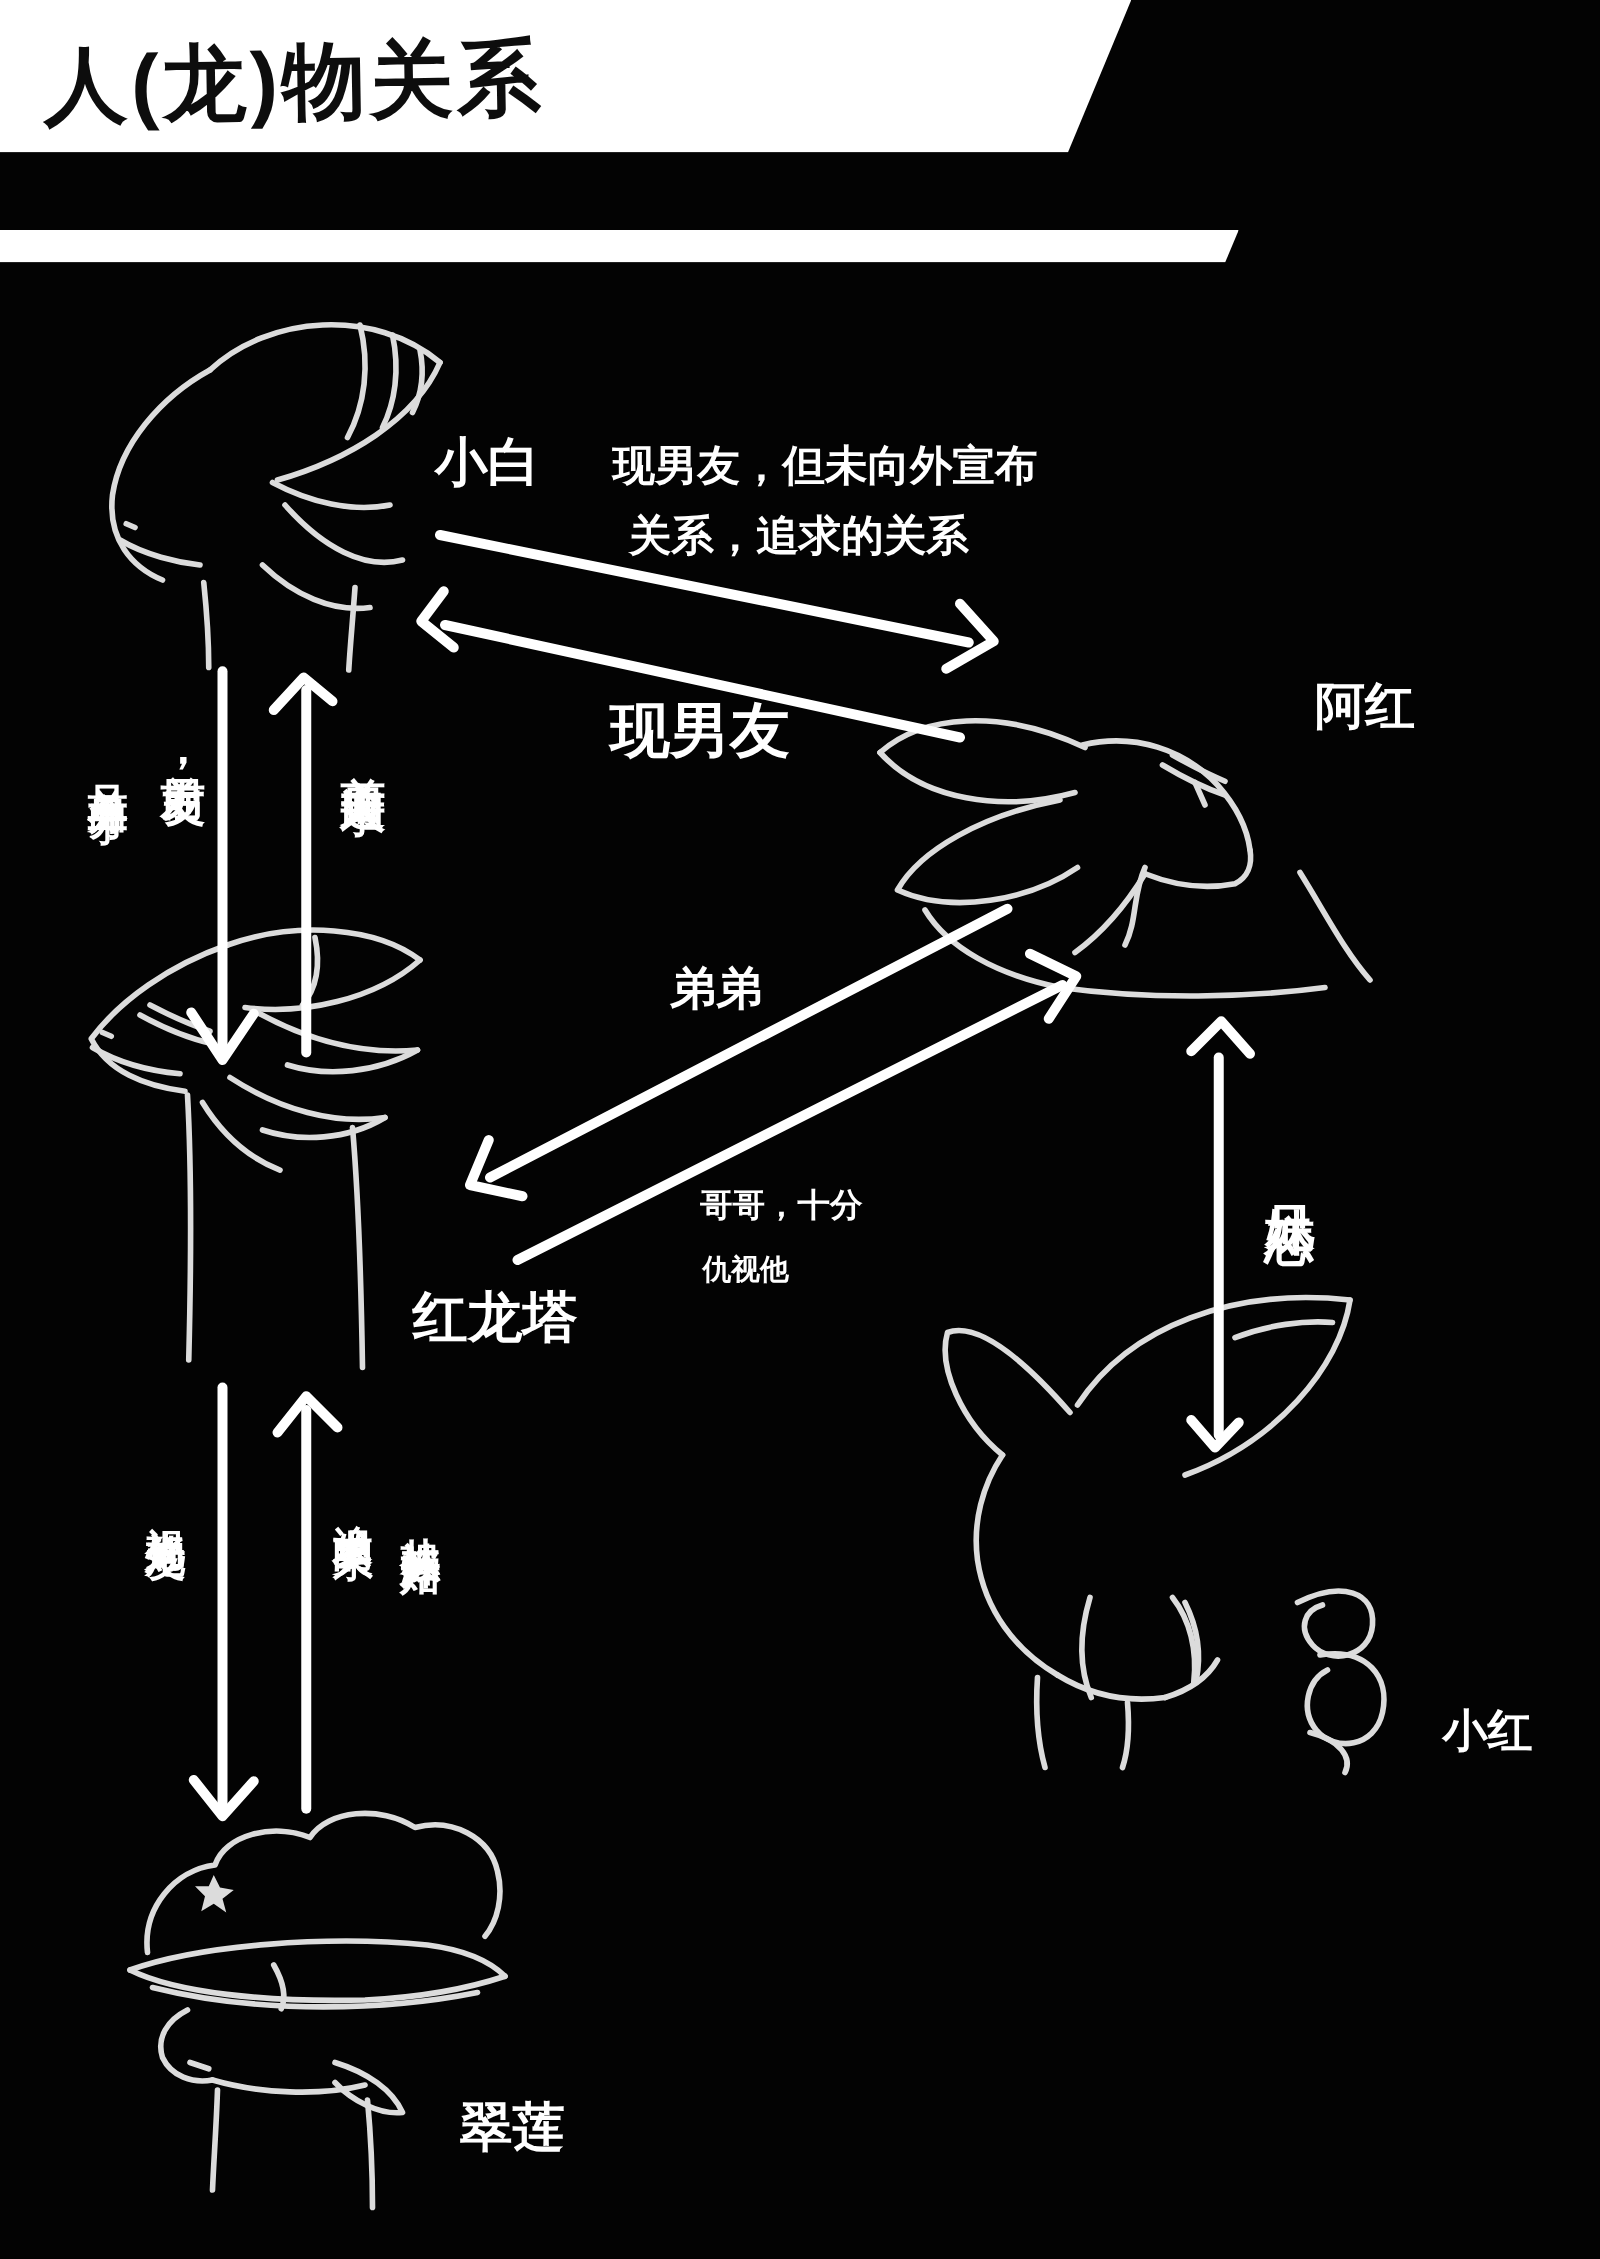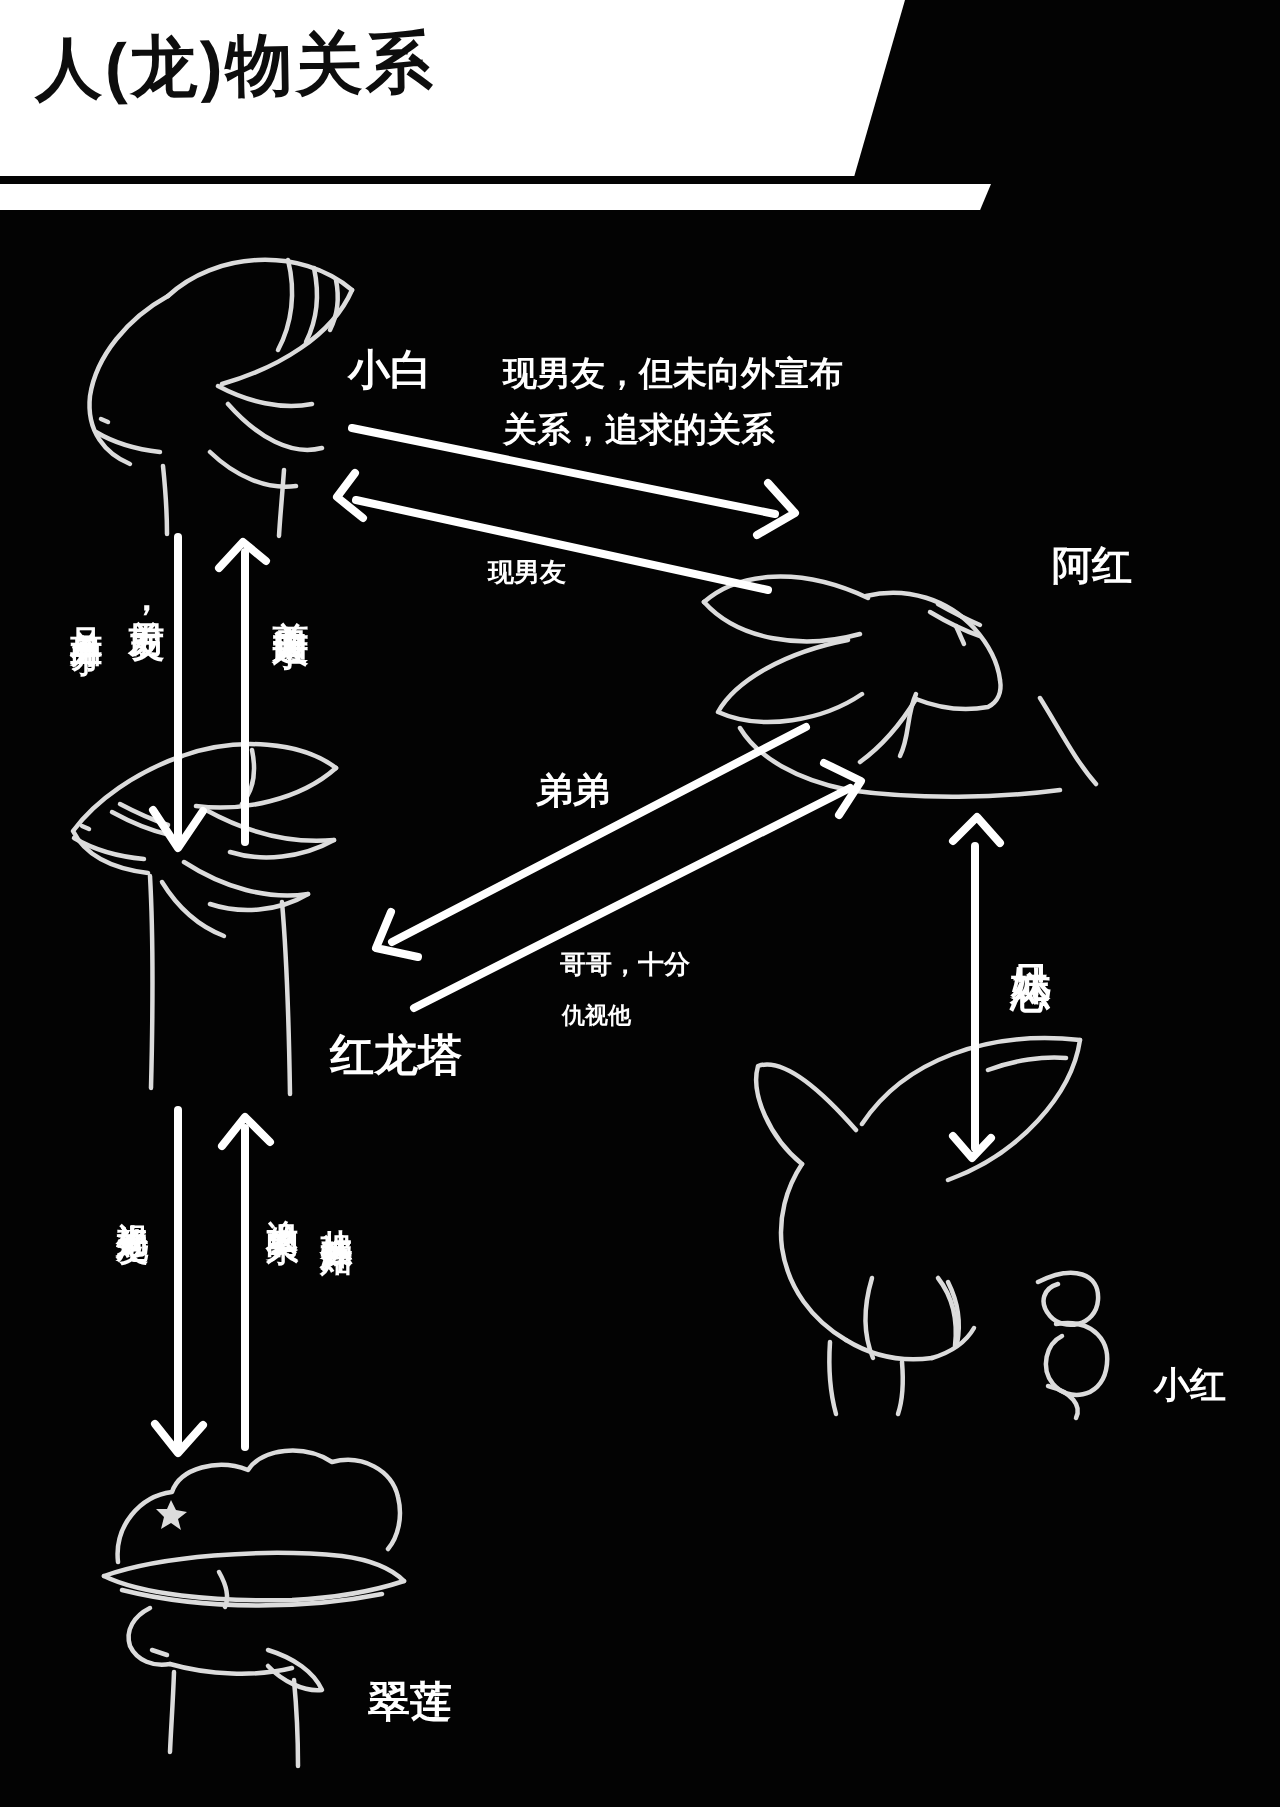--- a/index.html
+++ b/index.html
@@ -9,21 +9,21 @@
     --banner:#ffffff;
     --title_ink:#0d0d0d;
   }
   html,body{margin:0;padding:0;}
   body{
     width:1280px;height:1807px;position:relative;overflow:hidden;
     background:var(--background);
     font-family:"Liberation Sans","DejaVu Sans",sans-serif;
   }
   .banner{position:absolute;background:var(--banner);}
-  #banner-main{left:0;top:0;width:905px;height:176px;
+  #banner-main{left:0;top:0;width:905px;height:122px;
     clip-path:polygon(0 0,100% 0,94.4% 100%,0 100%);}
   #banner-strip{left:0;top:184px;width:991px;height:26px;
     clip-path:polygon(0 0,100% 0,98.9% 100%,0 100%);}
   .title{
     position:absolute;left:34px;top:24px;
     font-size:67px;font-weight:bold;color:var(--title_ink);
     letter-spacing:3px;transform:rotate(-1deg);transform-origin:left top;
     white-space:pre;
   }
   .lbl{
@@ -168,23 +168,23 @@
     <path d="M222,1146 L245,1117 L270,1142"></path>
   </g>
 </svg>
 
 <div class="lbl" style="left:348px;top:346px;font-size:42px">小白</div>
 <div class="lbl" style="left:1052px;top:542px;font-size:40px">阿红</div>
 <div class="lbl" style="left:330px;top:1030px;font-size:44px">红龙塔</div>
 <div class="lbl" style="left:1154px;top:1364px;font-size:36px">小红</div>
 <div class="lbl" style="left:368px;top:1678px;font-size:42px">翠莲</div>
 
-<div class="lbl" style="left:503px;top:354px;font-size:34px">现男友，但未向外宣布</div>
+<div class="lbl" style="left:490px;top:354px;font-size:34px">现男友，但未向外宣布</div>
 <div class="lbl" style="left:503px;top:410px;font-size:34px">关系，追求的关系</div>
-<div class="lbl" style="left:488px;top:558px;font-size:26px">现男友</div>
+<div class="lbl" style="left:488px;top:558px;font-size:48px">现男友</div>
 
 <div class="lbl vtext" style="left:126px;top:592px;font-size:36px">前男友，</div>
 <div class="lbl vtext" style="left:68px;top:602px;font-size:32px">且单方面分手</div>
 <div class="lbl vtext" style="left:270px;top:592px;font-size:36px">单方面追求</div>
 
 <div class="lbl" style="left:536px;top:770px;font-size:37px">弟弟</div>
 <div class="lbl" style="left:560px;top:950px;font-size:26px">哥哥，十分</div>
 <div class="lbl" style="left:562px;top:1002px;font-size:23px">仇视他</div>
 
 <div class="lbl vtext" style="left:1008px;top:932px;font-size:40px">兄妹恋</div>

